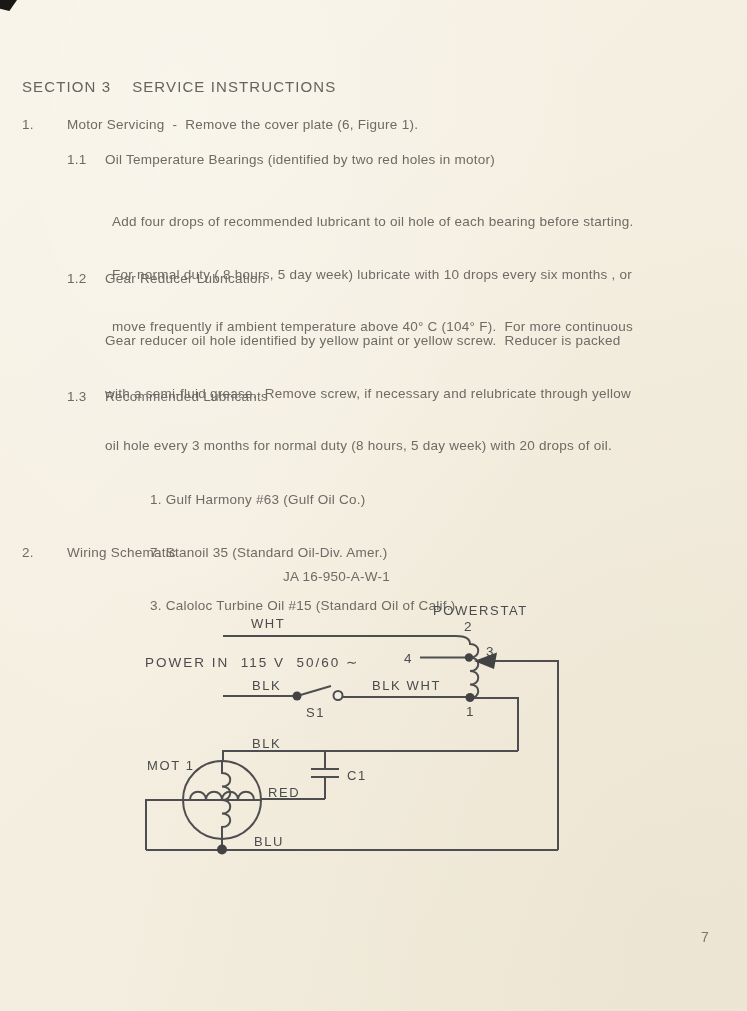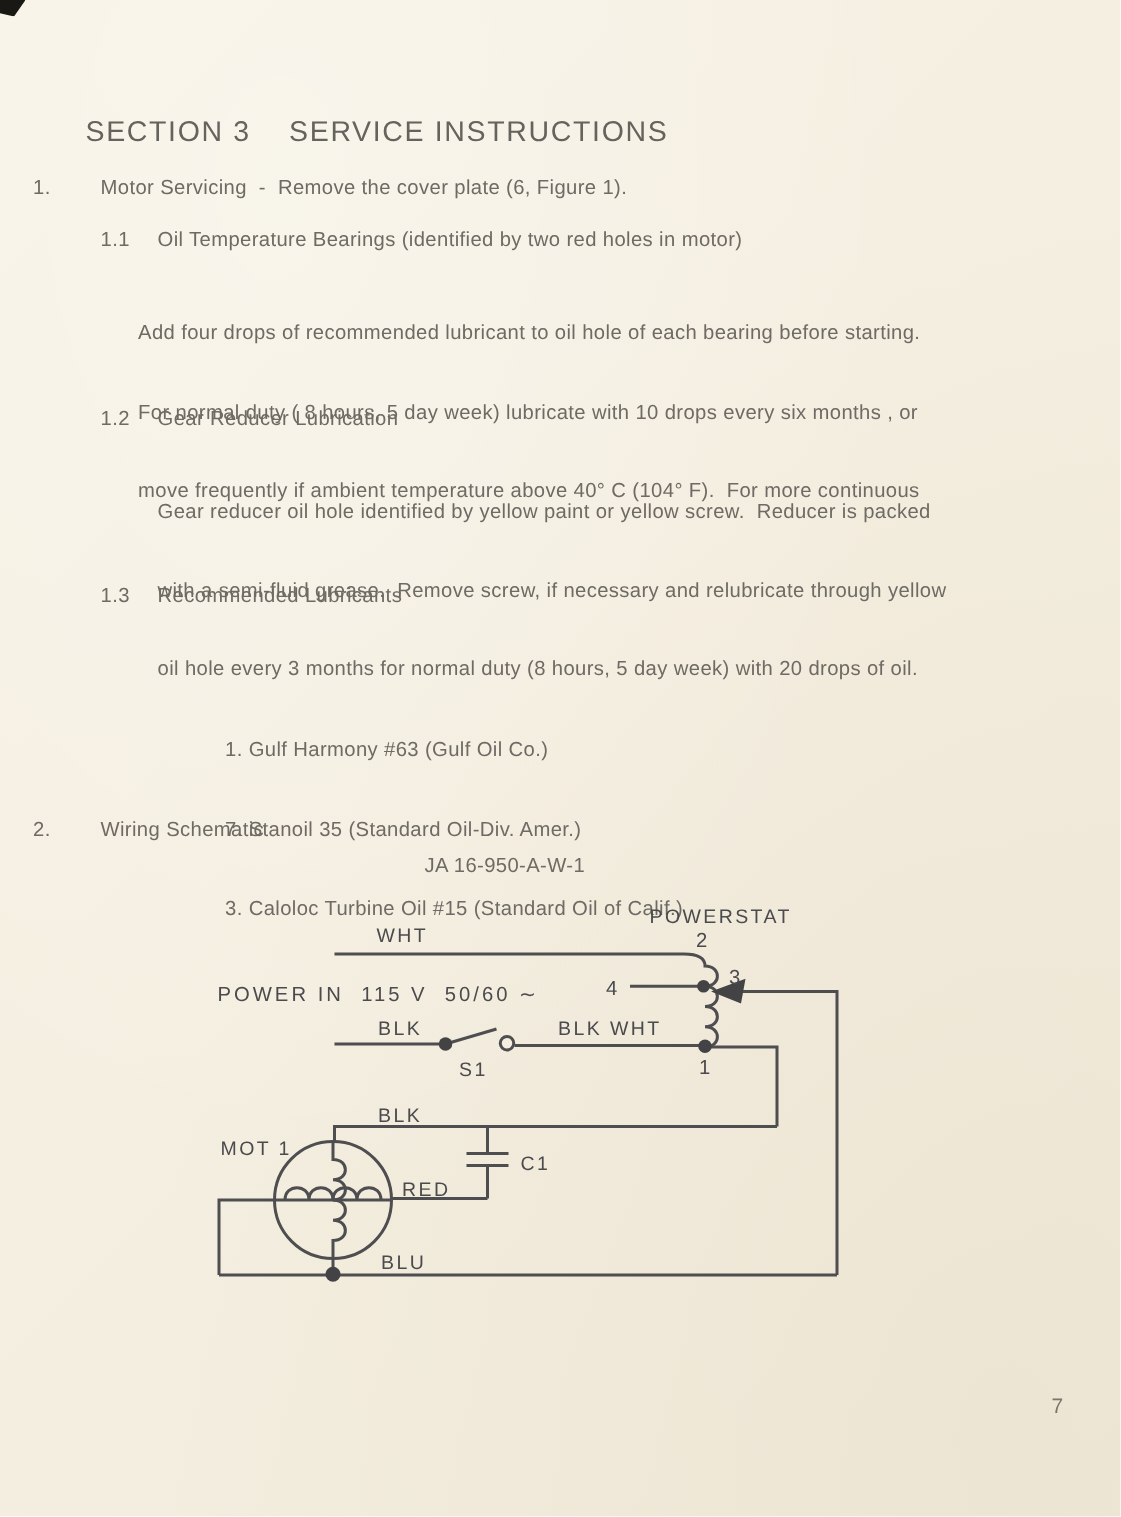--- a/index.html
+++ b/index.html
@@ -7,21 +7,21 @@
   .page{
     position:relative;width:747px;height:1011px;
     background:
       radial-gradient(ellipse at 25% 12%, rgba(255,255,255,0.28), rgba(255,255,255,0) 55%),
       radial-gradient(ellipse at 90% 95%, rgba(226,216,192,0.35), rgba(226,216,192,0) 60%),
       linear-gradient(135deg,#f7f2e5 0%,#f4eee0 55%,#f1ebdc 100%);
     font-family:"Liberation Sans",sans-serif;
   }
   .abs{position:absolute;white-space:pre;}
   .body-txt{font-size:13.5px;line-height:17.5px;color:#6e6a64;letter-spacing:.25px;}
-  .heading{font-size:19px;color:#65635d;letter-spacing:1.1px;margin-left:35px;}
+  .heading{font-size:15px;color:#65635d;letter-spacing:1.1px;}
   .para div{white-space:pre;}
   .list div{white-space:pre;line-height:18.2px;}
   .pageno{font-size:14px;color:#7a766f;}
   .corner{
     position:absolute;left:0;top:0;width:17px;height:11px;background:#191815;
     clip-path:polygon(0 0,100% 0,55% 100%,0 80%);
   }
   svg.schematic{position:absolute;left:0;top:0;pointer-events:none;}
   svg.schematic path, svg.schematic circle.wirec{stroke:#4e4e50;stroke-width:2;fill:none;}
   svg.schematic text{font-family:"Liberation Sans",sans-serif;fill:#4b4b4d;white-space:pre;}
@@ -40,21 +40,21 @@
   <div class="corner"></div>
 
   <div class="abs heading" style="left:22px;top:78px">SECTION 3    SERVICE INSTRUCTIONS</div>
 
   <div class="abs body-txt" style="left:22px;top:116px">1.</div>
   <div class="abs body-txt" style="left:67px;top:116px">Motor Servicing  -  Remove the cover plate (6, Figure 1).</div>
 
   <div class="abs body-txt" style="left:67px;top:151px">1.1</div>
   <div class="abs body-txt" style="left:105px;top:151px">Oil Temperature Bearings (identified by two red holes in motor)</div>
 
-  <div class="abs body-txt para" style="left:92px;top:178px">
+  <div class="abs body-txt para" style="left:112px;top:178px">
     <div>Add four drops of recommended lubricant to oil hole of each bearing before starting.</div>
     <div>For normal duty ( 8 hours, 5 day week) lubricate with 10 drops every six months , or</div>
     <div>move frequently if ambient temperature above 40° C (104° F).  For more continuous</div>
   </div>
 
   <div class="abs body-txt" style="left:67px;top:270px">1.2</div>
   <div class="abs body-txt" style="left:105px;top:270px">Gear Reducer Lubrication</div>
 
   <div class="abs body-txt para" style="left:105px;top:297px">
     <div>Gear reducer oil hole identified by yellow paint or yellow screw.  Reducer is packed</div>

